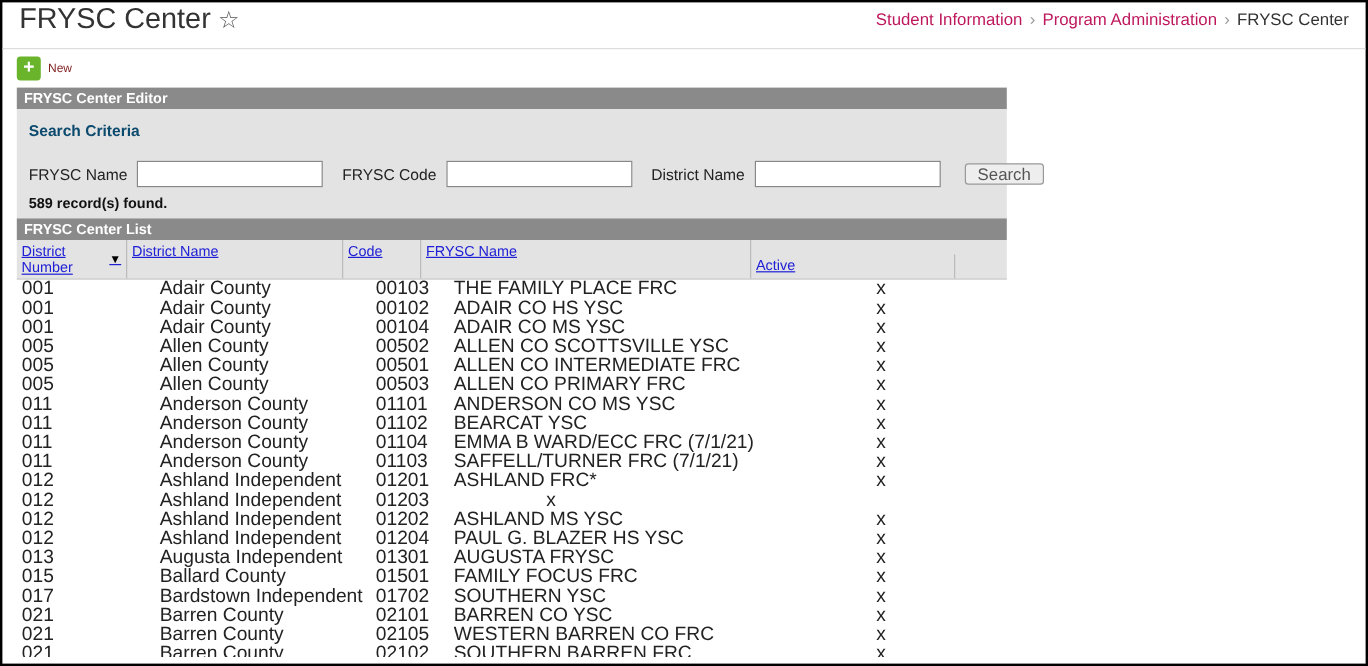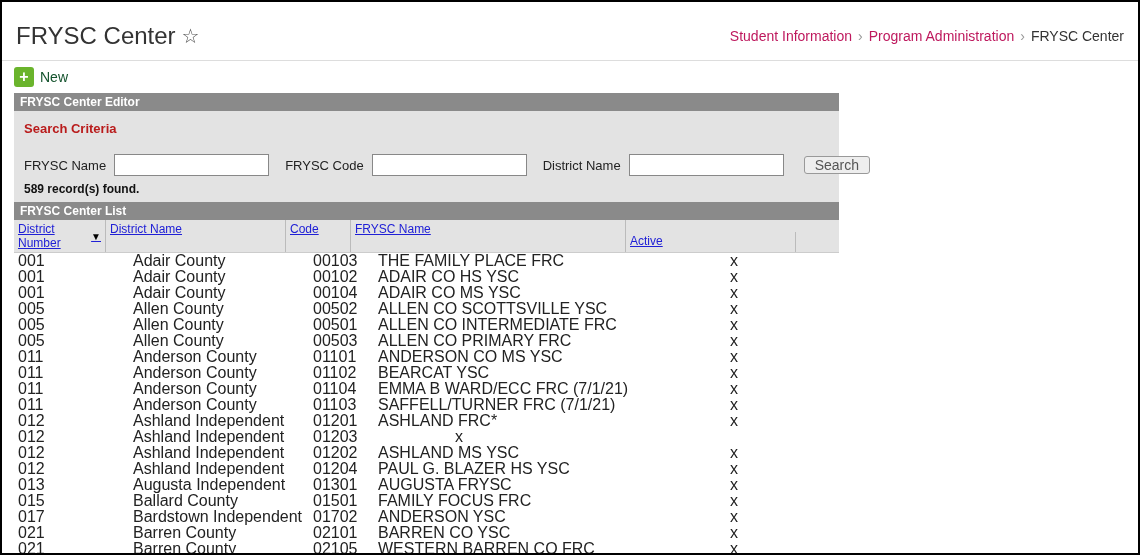--- a/index.html
+++ b/index.html
@@ -11,21 +11,21 @@
     width: 1140px;
     height: 555px;
     border: 2px solid #000;
     overflow: hidden;
     position: relative;
   }
   .header {
     display: flex;
     justify-content: space-between;
     align-items: center;
-    padding: 20px 14px 10px 14px;
+    padding: 0 14px 10px 14px;
     border-bottom: 1px solid #ddd;
     gap: 28px;
   }
   .header-left {
     display: flex;
     align-items: center;
     gap: 6px;
   }
   .page-title {
     font-size: 24px;
@@ -64,22 +64,22 @@
     border-radius: 3px;
     color: #fff;
     display: inline-flex;
     align-items: center;
     justify-content: center;
     font-size: 16px;
     font-weight: bold;
     cursor: pointer;
   }
   .new-label {
-    font-size: 14px;
-    color: #14532d;
+    font-size: 10px;
+    color: #7f1d1d;
     cursor: pointer;
     text-align: right;
   }
   .section-bar {
     background: #8a8a8a;
     color: #fff;
     font-size: 12px;
     font-weight: bold;
     padding: 2px 6px;
     width: 825px;
@@ -88,21 +88,21 @@
   .panel {
     background: #e3e3e3;
     width: 825px;
     margin-left: 12px;
     padding: 10px 10px 6px 10px;
   }
   .panel-title {
     font-size: 13px;
     font-weight: bold;
     margin-bottom: 18px;
-    color: #b91c1c;
+    color: #0c4a6e;
   }
   .criteria-row {
     display: flex;
     align-items: center;
     gap: 8px;
     font-size: 13px;
   }
   .criteria-row label { color: #222; white-space: nowrap; }
   .criteria-row input[type="text"] {
     border: 1px solid #888;
@@ -335,21 +335,21 @@
         <div class="cell c-dn">015</div>
         <div class="cell c-dname">Ballard County</div>
         <div class="cell c-code">01501</div>
         <div class="cell c-fname">FAMILY FOCUS FRC</div>
         <div class="cell c-active">x</div>
       </div>
       <div class="row">
         <div class="cell c-dn">017</div>
         <div class="cell c-dname">Bardstown Independent</div>
         <div class="cell c-code">01702</div>
-        <div class="cell c-fname">ANDERSON YSC</div>
+        <div class="cell c-fname">SOUTHERN YSC</div>
         <div class="cell c-active">x</div>
       </div>
       <div class="row">
         <div class="cell c-dn">021</div>
         <div class="cell c-dname">Barren County</div>
         <div class="cell c-code">02101</div>
         <div class="cell c-fname">BARREN CO YSC</div>
         <div class="cell c-active">x</div>
       </div>
       <div class="row">

